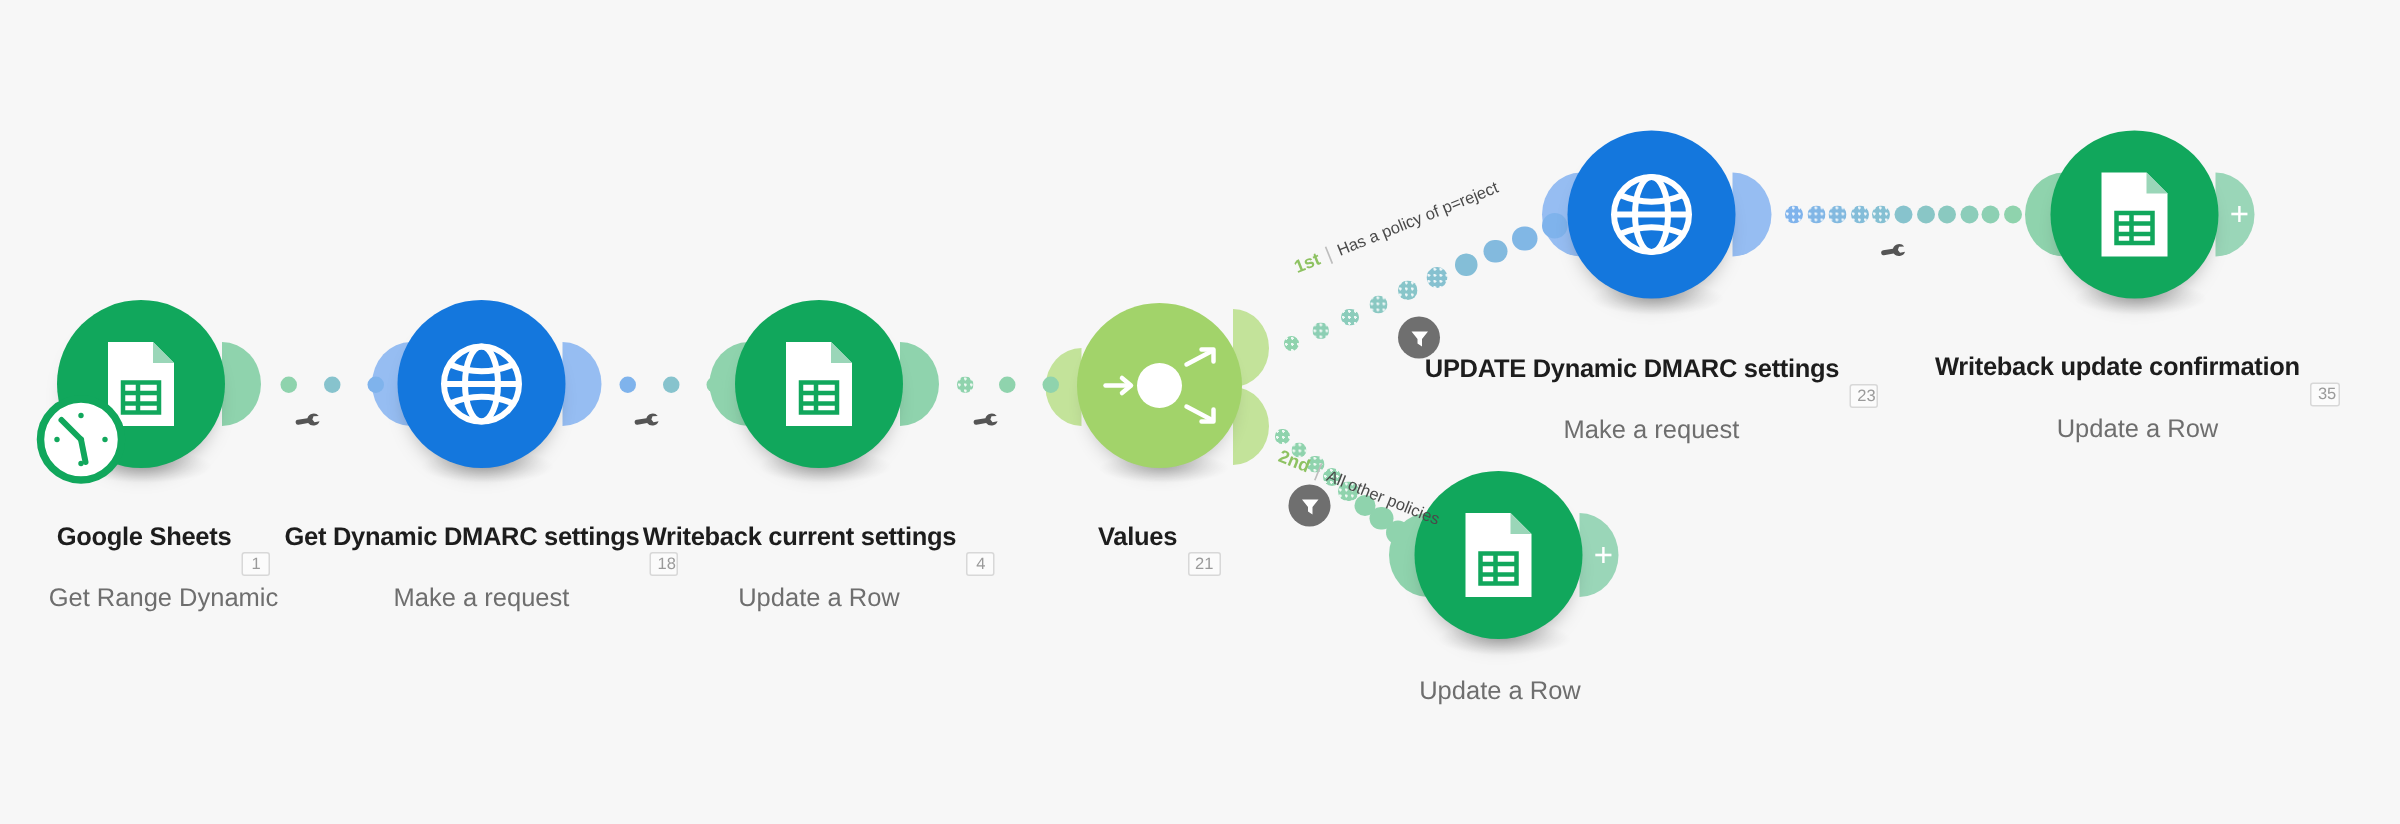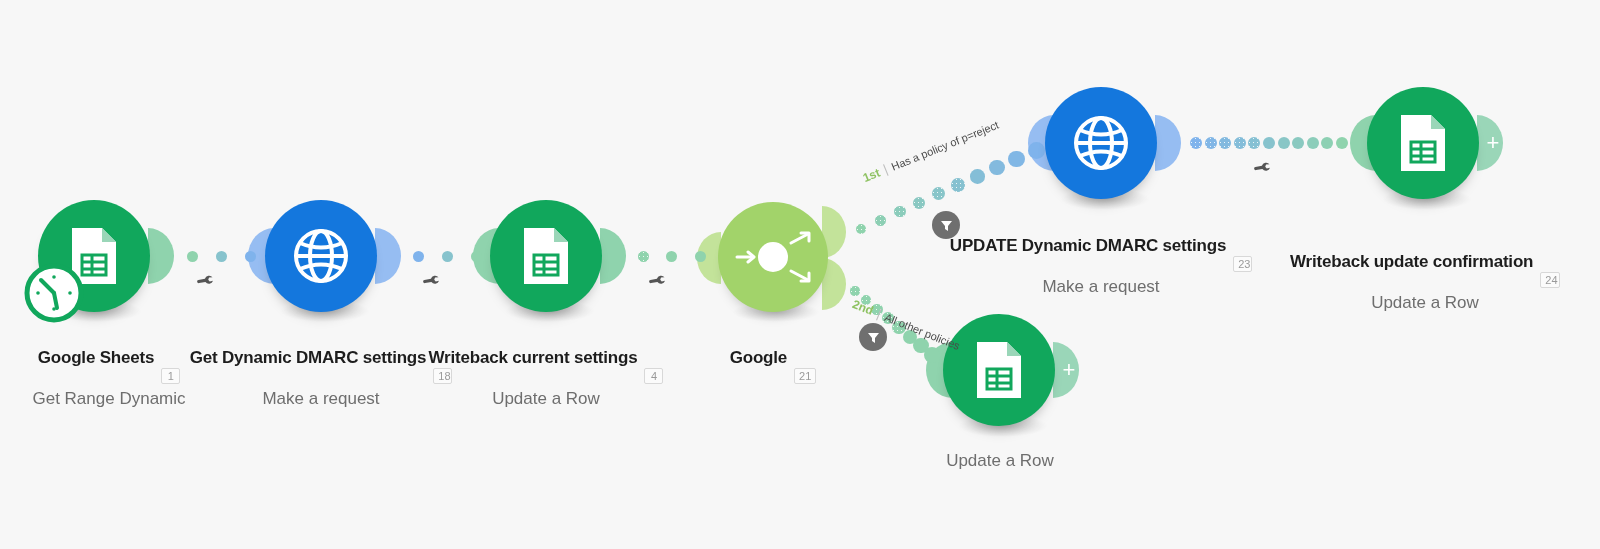--- a/index.html
+++ b/index.html
@@ -234,21 +234,21 @@
           <polyline points="19,29 25,34 19,39"></polyline>
           <line x1="62" y1="20" x2="79" y2="11"></line>
           <polyline points="72,10 80,10 80,18"></polyline>
           <line x1="62" y1="48" x2="79" y2="57"></line>
           <polyline points="72,58 80,58 80,50"></polyline>
         </g>
       </svg>
     </div>
     <div class="labelwrap" style="left:688px;top:332px;width:170px;">
       <div class="title-row">
-        <span class="mod-title">Google</span>
+        <span class="mod-title">Values</span>
         <span class="mod-badge">21</span>
       </div>
     </div>
   </div>
 
   <div class="route-label" style="left:866px;top:170px;transform:rotate(-22deg);transform-origin:left bottom;">
     <span class="route-ord">1st</span>
     <span class="route-div">|</span>
     <span class="route-txt">Has a policy of p=reject</span>
   </div>
@@ -309,24 +309,24 @@
     <div class="bubble green" style="left:1367px;top:87px;width:112px;height:112px;">
       <svg width="56" height="62" viewBox="0 0 56 62">
         <path d="M6 3h30l14 14v42H6z" fill="#ffffff"></path>
         <path d="M36 3l14 14H36z" fill="#9ad6b8"></path>
         <rect x="16" y="30" width="24" height="20" fill="none" stroke="#11a75c" stroke-width="3"></rect>
         <line x1="16" y1="37" x2="40" y2="37" stroke="#11a75c" stroke-width="3"></line>
         <line x1="16" y1="44" x2="40" y2="44" stroke="#11a75c" stroke-width="3"></line>
         <line x1="26" y1="30" x2="26" y2="50" stroke="#11a75c" stroke-width="3"></line>
       </svg>
     </div>
-    <div class="labelwrap" style="left:1290px;top:236px;width:270px;">
+    <div class="labelwrap" style="left:1290px;top:219px;width:270px;">
       <div class="title-row">
         <span class="mod-title">Writeback update confirmation</span>
-        <span class="mod-badge">24</span>
+        <span class="mod-badge">35</span>
       </div>
       <div class="mod-sub">Update a Row</div>
     </div>
   </div>
 
   <div class="module">
     <div class="shadow" style="left:958px;top:415px;width:90px;height:22px;"></div>
     <div class="cap left g" style="left:926px;top:342px;width:26px;height:56px;"></div>
     <div class="cap right plus" style="left:1053px;top:342px;width:26px;height:56px;">
       <span class="pl">+</span>

